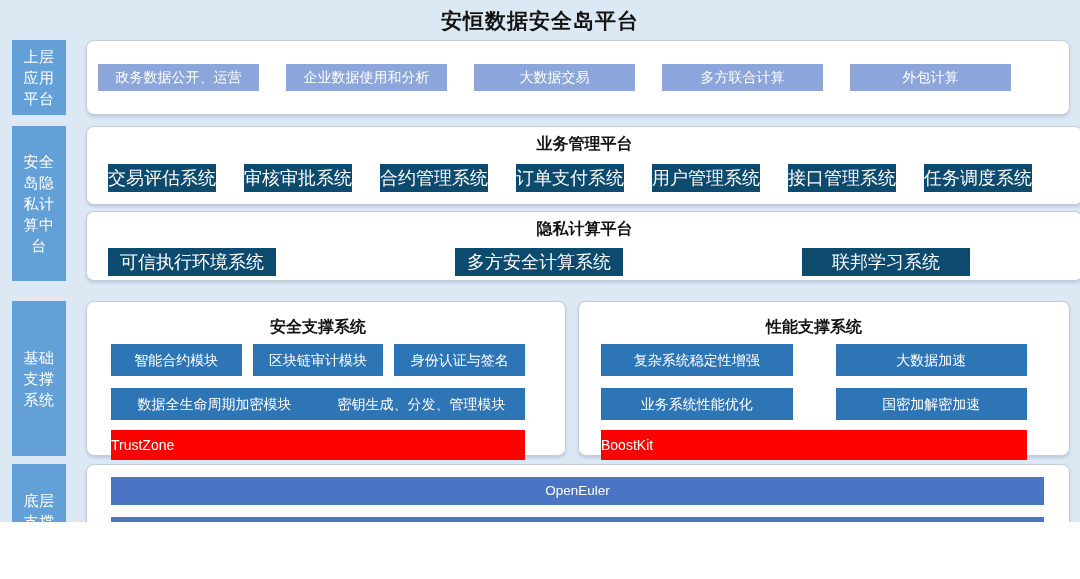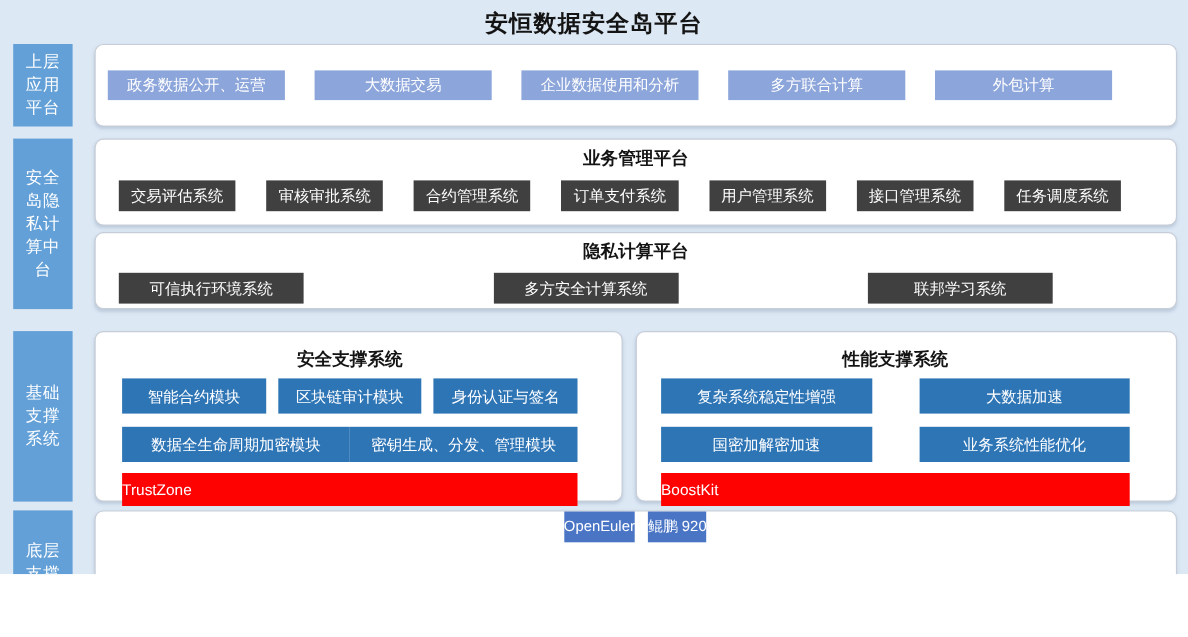--- a/index.html
+++ b/index.html
@@ -46,22 +46,22 @@
   
   .layer-middle { top:126px; height:155px; }
   .middle-panels { flex:1; display:flex; flex-direction:column; justify-content:space-between; }
   .panel-business { height:79px; }
   .panel-privacy  { height:70px; }
   .biz-row {
     display:flex; justify-content:space-between; gap:28px;
     padding:0 50px 0 21px; margin-top:9px;
   }
   .cyan-btn {
-    flex:1; height:28px; line-height:28px; background:#404040;
-    color:#fff; font-size:14px; text-align:center; white-space:nowrap;
+    flex:1; height:28px; line-height:28px; background:#0c4a6e;
+    color:#fff; font-size:18px; text-align:center; white-space:nowrap;
   }
   .privacy-row {
     display:flex; justify-content:space-between;
     padding:0 112px 0 21px; margin-top:8px;
   }
   .privacy-row .cyan-btn { flex:0 0 168px; }
 
   
   .layer-foundation { top:301px; height:155px; }
   .foundation-panels { flex:1; display:flex; gap:12px; }
@@ -75,41 +75,41 @@
     color:#fff; font-size:14px; text-align:center; white-space:nowrap;
   }
   .red-bar {
     margin-top:10px; height:30px; line-height:30px; background:#fe0202;
     color:#fff; font-size:14px; text-align:left;
   }
 
   
   .layer-bottom { top:464px; height:94px; }
   .panel-bottom {
-    flex:1; display:flex; flex-direction:row; justify-content:center;
+    flex:1; display:flex; flex-direction:column; justify-content:center;
     gap:12px; padding:0 25px 0 24px;
   }
   .base-bar {
     height:28px; line-height:28px; background:#4a75c5;
     color:#fff; font-size:13.5px; text-align:center;
   }
 </style>
 </head>
 <body>
 
 <div class="page">
 
   <div class="title">安恒数据安全岛平台</div>
 
   <div class="layer layer-apps">
     <div class="side-label">上层应用平台</div>
     <div class="panel panel-apps">
       <div class="app-btn">政务数据公开、运营</div>
+      <div class="app-btn">企业数据使用和分析</div>
       <div class="app-btn">大数据交易</div>
-      <div class="app-btn">企业数据使用和分析</div>
       <div class="app-btn">多方联合计算</div>
       <div class="app-btn">外包计算</div>
     </div>
   </div>
 
   <div class="layer layer-middle">
     <div class="side-label">安全岛隐私计算中台</div>
     <div class="middle-panels">
 
       <div class="panel panel-business">
@@ -155,22 +155,22 @@
         <div class="red-bar">TrustZone</div>
       </div>
 
       <div class="panel panel-performance">
         <div class="panel-title">性能支撑系统</div>
         <div class="module-row1">
           <div class="module-btn">复杂系统稳定性增强</div>
           <div class="module-btn">大数据加速</div>
         </div>
         <div class="module-row2">
+          <div class="module-btn">业务系统性能优化</div>
           <div class="module-btn">国密加解密加速</div>
-          <div class="module-btn">业务系统性能优化</div>
         </div>
         <div class="red-bar">BoostKit</div>
       </div>
 
     </div>
   </div>
 
   <div class="layer layer-bottom">
     <div class="side-label">底层支撑</div>
     <div class="panel panel-bottom">

